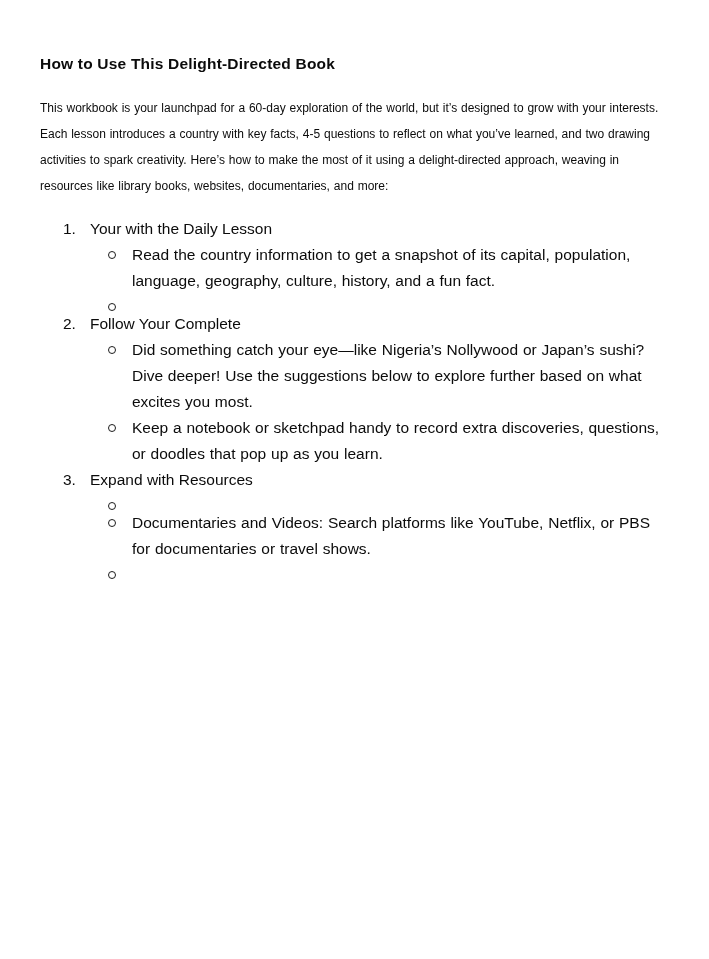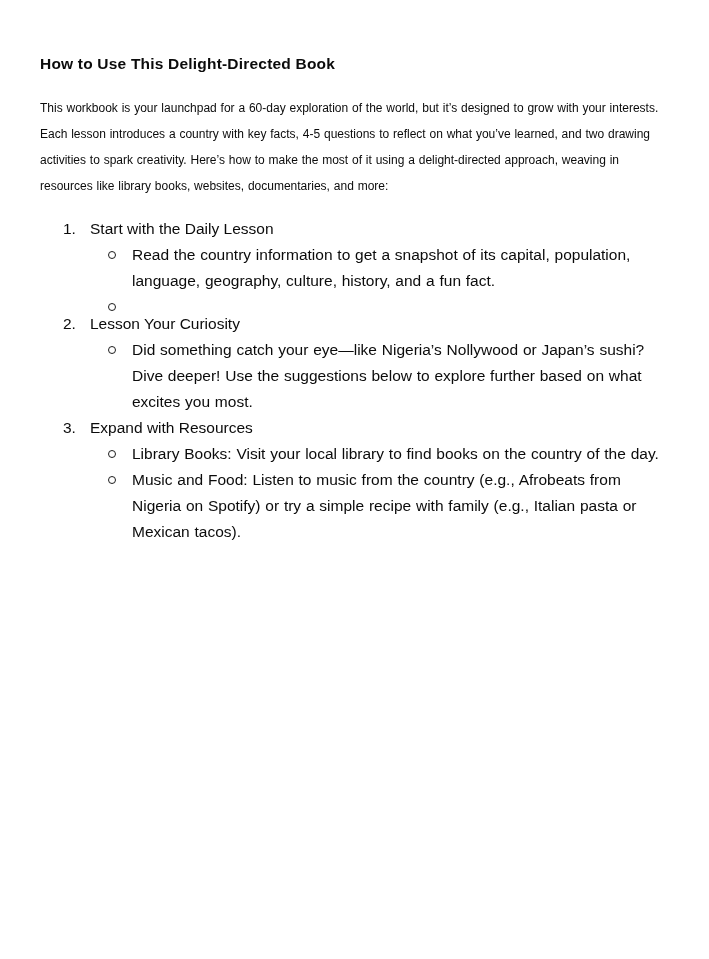--- a/index.html
+++ b/index.html
@@ -76,46 +76,52 @@
 <div class="page">
 
   <h1 class="doc-title">How to Use This Delight-Directed Book</h1>
 
   <p class="intro">This workbook is your launchpad for a 60-day exploration of the world, but it’s designed to grow with your interests. Each lesson introduces a country with key facts, 4-5 questions to reflect on what you’ve learned, and two drawing activities to spark creativity. Here’s how to make the most of it using a delight-directed approach, weaving in resources like library books, websites, documentaries, and more:</p>
 
   <div class="olist">
 
     <div class="num-row">
       <span class="num">1.</span>
-      <span class="num-title">Start with the Daily Lesson</span>
+      <span class="num-title">Your with the Daily Lesson</span>
     </div>
     <div class="bullet-row">
       <span class="dot"></span>
       <div class="bullet-text">Read the country information to get a snapshot of its capital, population, language, geography, culture, history, and a fun fact.</div>
     </div>
     <div class="bullet-row">
       <span class="dot"></span>
     </div>
 
     <div class="num-row">
       <span class="num">2.</span>
-      <span class="num-title">Lesson Your Curiosity</span>
+      <span class="num-title">Follow Your Complete</span>
     </div>
     <div class="bullet-row">
       <span class="dot"></span>
       <div class="bullet-text">Did something catch your eye—like Nigeria’s Nollywood or Japan’s sushi? Dive deeper! Use the suggestions below to explore further based on what excites you most.</div>
+    </div>
+    <div class="bullet-row">
+      <span class="dot"></span>
+      <div class="bullet-text">Keep a notebook or sketchpad handy to record extra discoveries, questions, or doodles that pop up as you learn.</div>
     </div>
 
     <div class="num-row">
       <span class="num">3.</span>
       <span class="num-title">Expand with Resources</span>
     </div>
     <div class="bullet-row">
       <span class="dot"></span>
-      <div class="bullet-text">Library Books: Visit your local library to find books on the country of the day.</div>
     </div>
     <div class="bullet-row">
       <span class="dot"></span>
-      <div class="bullet-text">Music and Food: Listen to music from the country (e.g., Afrobeats from Nigeria on Spotify) or try a simple recipe with family (e.g., Italian pasta or Mexican tacos).</div>
+      <div class="bullet-text">Documentaries and Videos: Search platforms like YouTube, Netflix, or PBS for documentaries or travel shows.</div>
+    </div>
+    <div class="bullet-row">
+      <span class="dot"></span>
     </div>
 
   </div>
 </div>
 
 </body></html>

